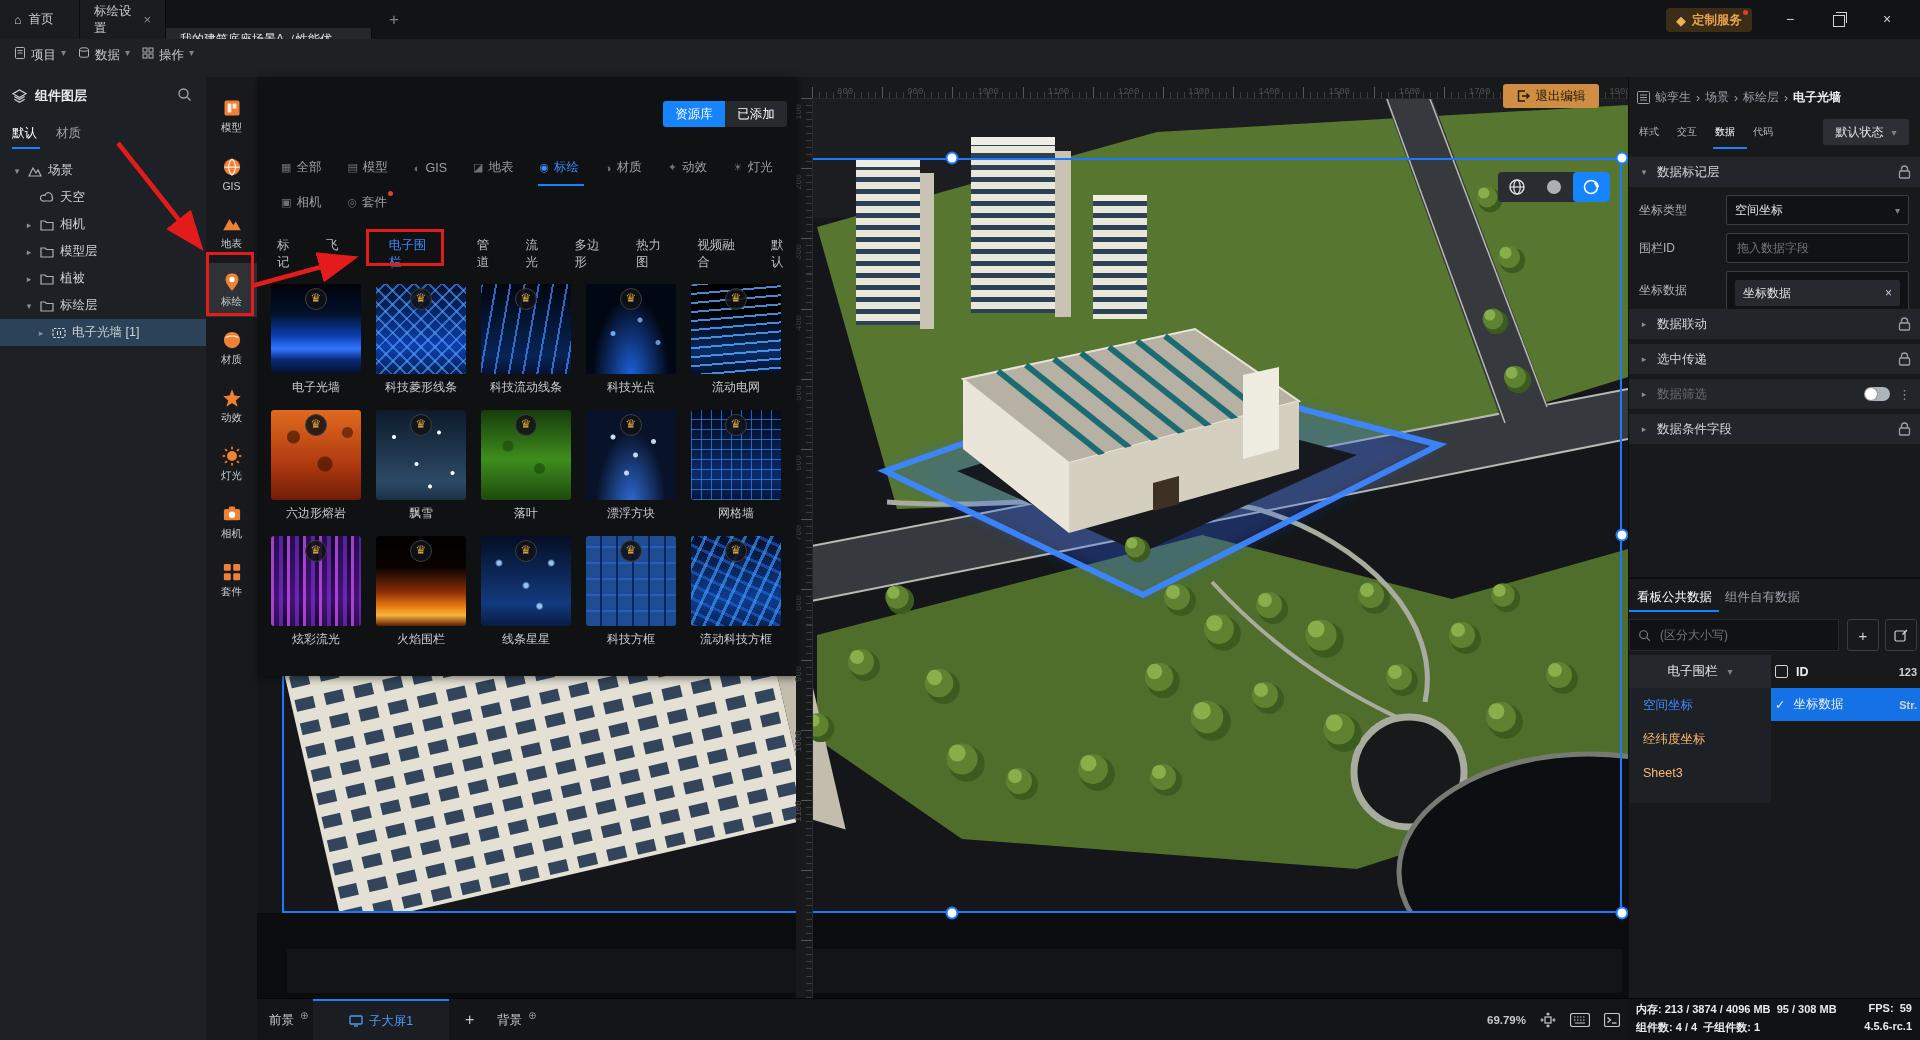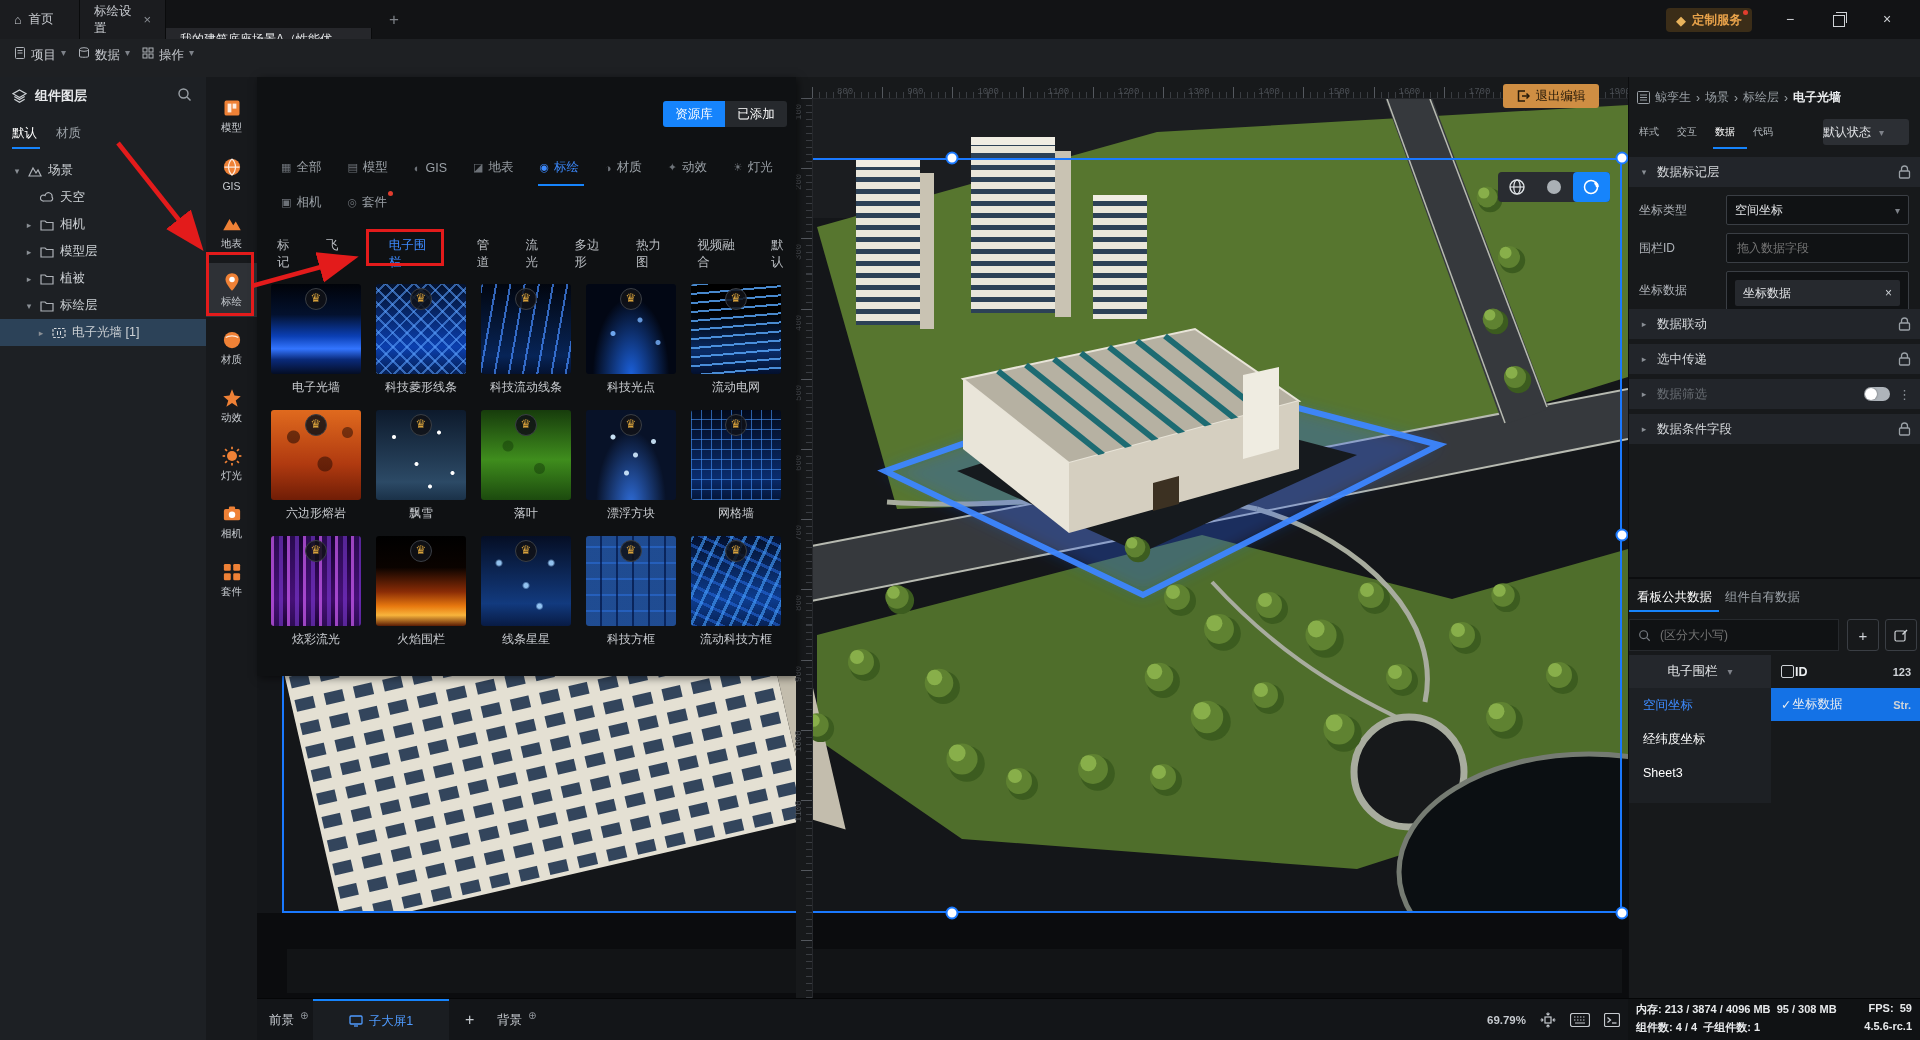--- a/index.html
+++ b/index.html
@@ -77,42 +77,42 @@
   .mode-group{position:absolute;left:1241px;top:95px;width:112px;height:30px;background:#292c31;border-radius:4px;display:flex;z-index:5;}
   .mode-cell{width:37.3px;height:30px;display:flex;align-items:center;justify-content:center;}
   .mode-cell.sel{background:#1684fc;border-radius:4px;}
   
   .inspector{position:absolute;left:1628px;top:77px;width:292px;height:921px;background:#17191b;border-left:1px solid #0c0d0f;box-sizing:border-box;}
   .crumb{position:absolute;left:8px;top:12px;display:flex;align-items:center;gap:5px;color:#9aa0a6;font-size:12px;white-space:nowrap;}
   .crumb .last{color:#eceef0;font-weight:bold;}
   .itab{position:absolute;top:48px;font-size:10px;color:#b4b9be;}
   .itab.active{color:#fff;}
   .itab-underline{position:absolute;left:84px;top:70px;width:34px;height:2px;background:#1684fc;}
-  .state-btn{position:absolute;left:194px;top:42px;width:86px;height:26px;background:#2c2f34;border-radius:3px;color:#e2e4e7;display:flex;align-items:center;gap:8px;font-size:12px;}
+  .state-btn{position:absolute;left:194px;top:42px;width:86px;height:26px;background:#2c2f34;border-radius:3px;color:#e2e4e7;display:flex;align-items:center;justify-content:center;gap:8px;font-size:12px;}
   .sec{position:absolute;left:0;width:292px;height:30px;background:#22252a;display:flex;align-items:center;gap:8px;padding:0 10px;box-sizing:border-box;color:#d6d9dc;font-size:12.5px;}
   .sec .lock{margin-left:auto;}
   .flabel{position:absolute;left:10px;color:#aeb2b8;font-size:12px;}
   .fctrl{position:absolute;left:97px;width:183px;height:30px;background:#101214;border:1px solid #3a3e44;border-radius:2px;box-sizing:border-box;display:flex;align-items:center;padding:0 8px;color:#e2e4e7;font-size:12px;}
   .fctrl input{background:transparent;border:none;outline:none;color:#6b7076;font-size:12px;width:150px;font-family:inherit;}
   .dropzone{position:absolute;left:97px;width:183px;height:50px;background:#101214;border:1px solid #3a3e44;border-radius:2px;box-sizing:border-box;padding:8px;}
   .chip{height:26px;background:#26292e;border-radius:2px;display:flex;align-items:center;justify-content:space-between;padding:0 8px;color:#e2e4e7;font-size:12px;}
   .toggle{width:26px;height:14px;border-radius:7px;background:#aeb4ba;position:relative;}
   .toggle::before{content:"";position:absolute;left:1px;top:1px;width:12px;height:12px;border-radius:50%;background:#fff;box-shadow:0 0 2px rgba(0,0,0,.5);}
   
   .dp-tab{position:absolute;font-size:12.5px;color:#9aa0a6;}
   .dp-tab.active{color:#fff;}
   .dp-underline{position:absolute;left:0;top:533px;width:90px;height:2px;background:#1684fc;}
   .dp-search{position:absolute;left:0px;top:542px;width:210px;height:32px;background:#101214;border:1px solid #26292d;box-sizing:border-box;display:flex;align-items:center;gap:7px;padding:0 8px;}
   .dp-search input{background:transparent;border:none;outline:none;color:#8a9096;font-size:12px;width:150px;font-family:inherit;}
   .sq-btn{position:absolute;top:542px;width:32px;height:32px;border:1px solid #3a3e44;border-radius:3px;box-sizing:border-box;color:#cfd3d7;display:flex;align-items:center;justify-content:center;font-size:15px;}
   .sheet-col{position:absolute;left:0;top:578px;width:142px;height:148px;background:#1d2024;}
   .sheet-head{height:33px;display:flex;align-items:center;justify-content:center;gap:10px;color:#e6e8ea;font-size:12.5px;background:#24272c;}
-  .sheet-item{height:34px;display:flex;align-items:center;padding-left:14px;color:#ffffff;font-size:12.5px;}
+  .sheet-item{height:34px;display:flex;align-items:center;padding-left:14px;color:#fdba74;font-size:12.5px;}
   .sheet-item.sel{color:#3d8bff;}
-  .field-row{position:absolute;left:142px;width:150px;height:33px;display:flex;align-items:center;gap:1px;padding:0 10px;box-sizing:border-box;color:#eceef0;font-size:12.5px;}
+  .field-row{position:absolute;left:142px;width:150px;height:33px;display:flex;align-items:center;gap:8px;padding:0 4px;box-sizing:border-box;color:#eceef0;font-size:12.5px;}
   .field-row .ftype{margin-left:auto;font-size:11px;color:#cfd3d7;font-weight:bold;}
   .field-row.selblue{background:#1472e6;}
   .cbox{width:11px;height:11px;border:1.5px solid #cfd3d7;border-radius:2px;}
   
   .statusbar{position:absolute;left:257px;top:998px;width:1371px;height:42px;background:#131518;border-top:1px solid #050607;}
   .sb-tab{position:absolute;top:0;height:42px;display:flex;align-items:center;gap:6px;color:#c6cacf;font-size:12.5px;padding:0 12px;}
   .sb-tab.active{background:#1a1d21;border-top:2px solid #1684fc;box-sizing:border-box;color:#4f9bff;}
   .oplus{font-size:10px;color:#8f949a;position:relative;top:-5px;}
   .sb-right{position:absolute;right:8px;top:0;height:42px;display:flex;align-items:center;gap:14px;color:#c6cacf;}
   .mem{position:absolute;left:1628px;top:998px;width:292px;height:42px;background:#101214;border-top:1px solid #050607;box-sizing:border-box;font-size:11px;font-weight:bold;color:#e8eaec;}

